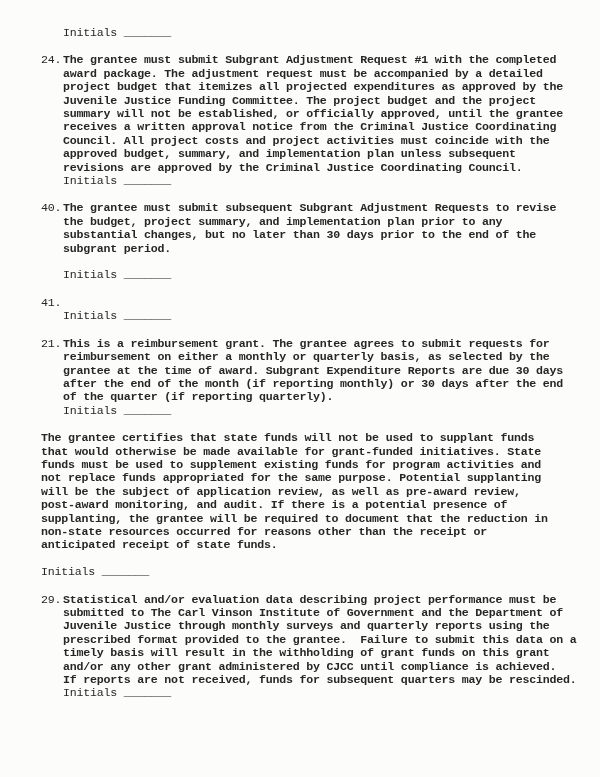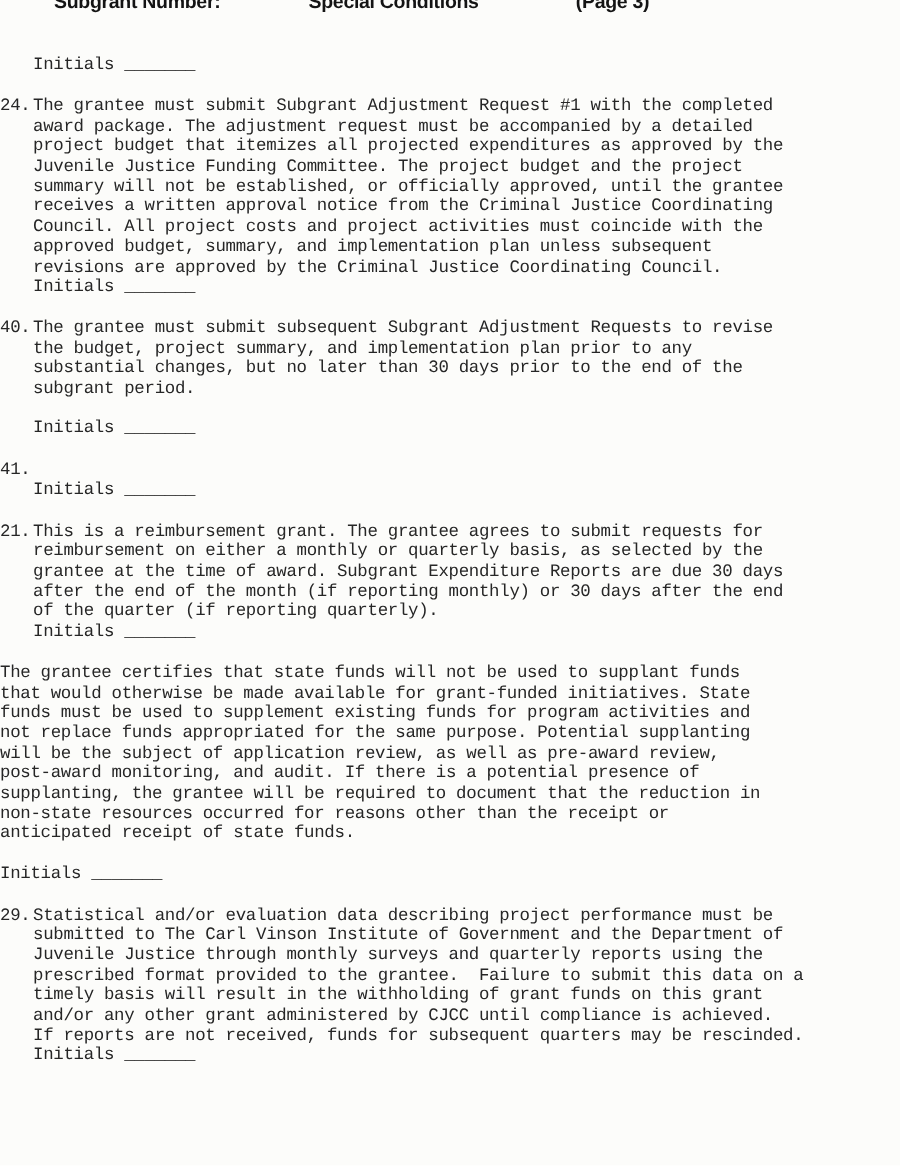--- a/index.html
+++ b/index.html
@@ -33,54 +33,51 @@
     font-size: 13px;
     line-height: 15px;
     color: #141414;
     margin-top: -7px;
     vertical-align: top;
   }
   .header-clip .seg-center { margin-left: 52px; }
   .header-clip .seg-right  { margin-left: 58px; }
 
   .content {
+    margin-left: 41px;
     margin-right: 18px;
     margin-top: 26px;
   }
   .initials-line {
     white-space: pre;
   }
   .item {
     display: flex;
     margin-top: 14px;
   }
   .num {
     width: 22px;
     flex-shrink: 0;
   }
   .itembody {
     flex: 1;
   }
   .body-text {
     white-space: pre-wrap;
+    font-weight: bold;
   }
   .gap-before {
     margin-top: 13.4px;
   }
 </style>
 </head>
 <body>
 
 <div class="page">
 
-  <div class="header-clip">
-    <span class="seg-left">Subgrant Number:</span>
-    <span class="seg-center">Special Conditions</span>
-    <span class="seg-right">(Page 3)</span>
-  </div>
 
   <div class="content">
 
     <div class="initials-line" style="margin-left:22px;">Initials _______</div>
 
     <div class="item">
       <div class="num">24.</div>
       <div class="itembody">
         <div class="body-text">The grantee must submit Subgrant Adjustment Request #1 with the completed
 award package. The adjustment request must be accompanied by a detailed

